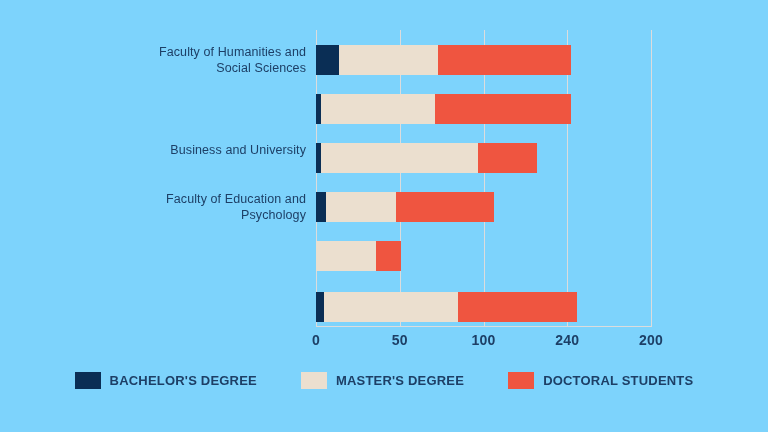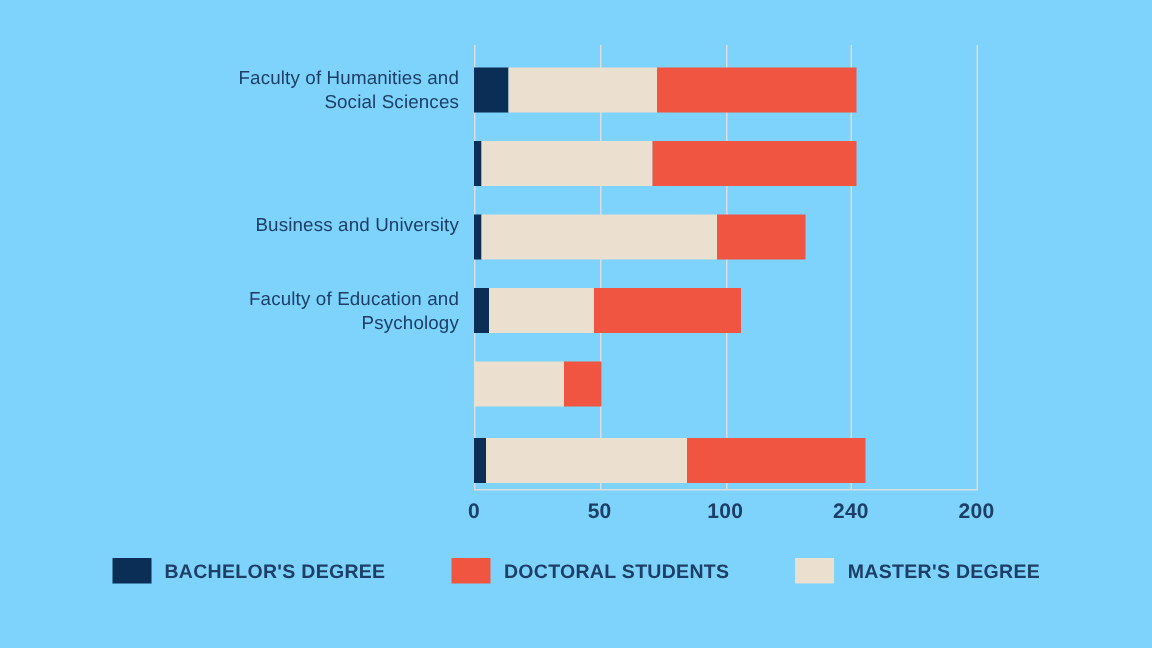--- a/index.html
+++ b/index.html
@@ -175,22 +175,22 @@
       <div class="tick-label" style="left: 567.25px;">240</div>
       <div class="tick-label" style="left: 651px;">200</div>
     </div>
 
   <div class="legend" id="legend">
       <div class="legend-item">
         <span class="legend-swatch" style="background: rgb(10, 46, 85);"></span>
         <span class="legend-text">BACHELOR'S DEGREE</span>
       </div>
       <div class="legend-item">
+        <span class="legend-swatch" style="background: rgb(235, 223, 207);"></span>
+        <span class="legend-text">MASTER'S DEGREE</span>
+      </div>
+      <div class="legend-item">
         <span class="legend-swatch" style="background: rgb(239, 85, 64);"></span>
         <span class="legend-text">DOCTORAL STUDENTS</span>
-      </div>
-      <div class="legend-item">
-        <span class="legend-swatch" style="background: rgb(235, 223, 207);"></span>
-        <span class="legend-text">MASTER'S DEGREE</span>
       </div>
     </div>
 
 </div>
 
 </body></html>

